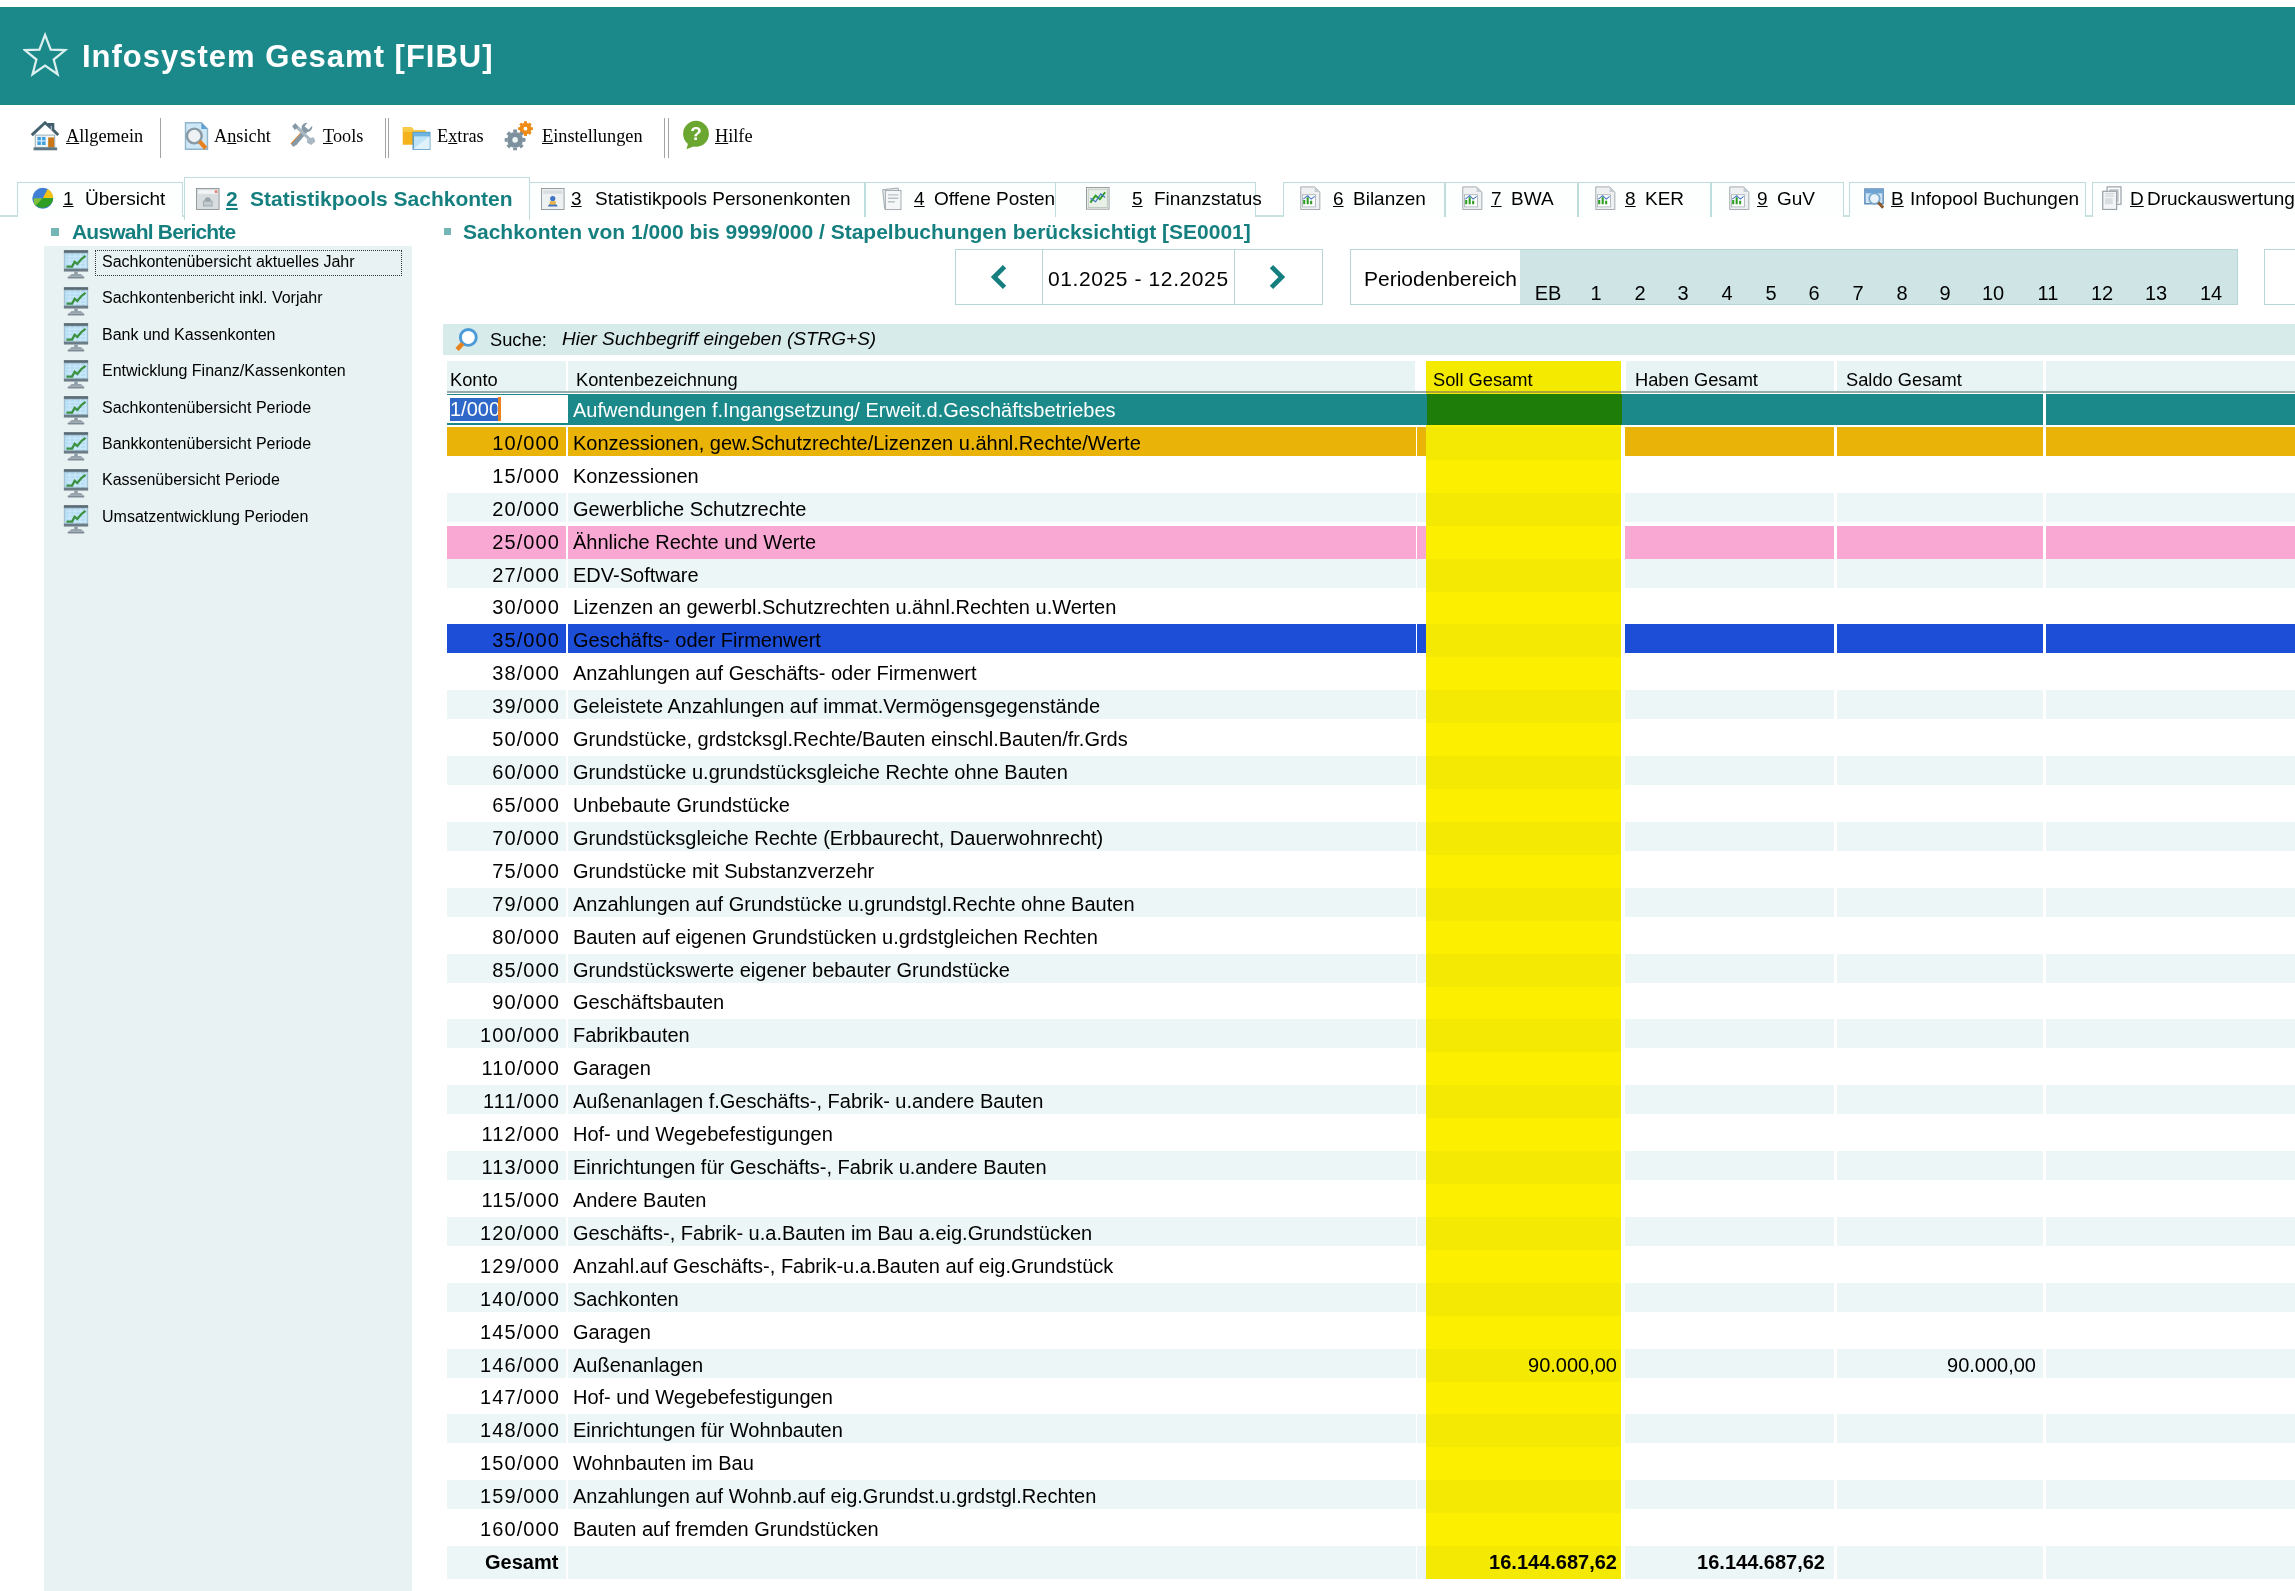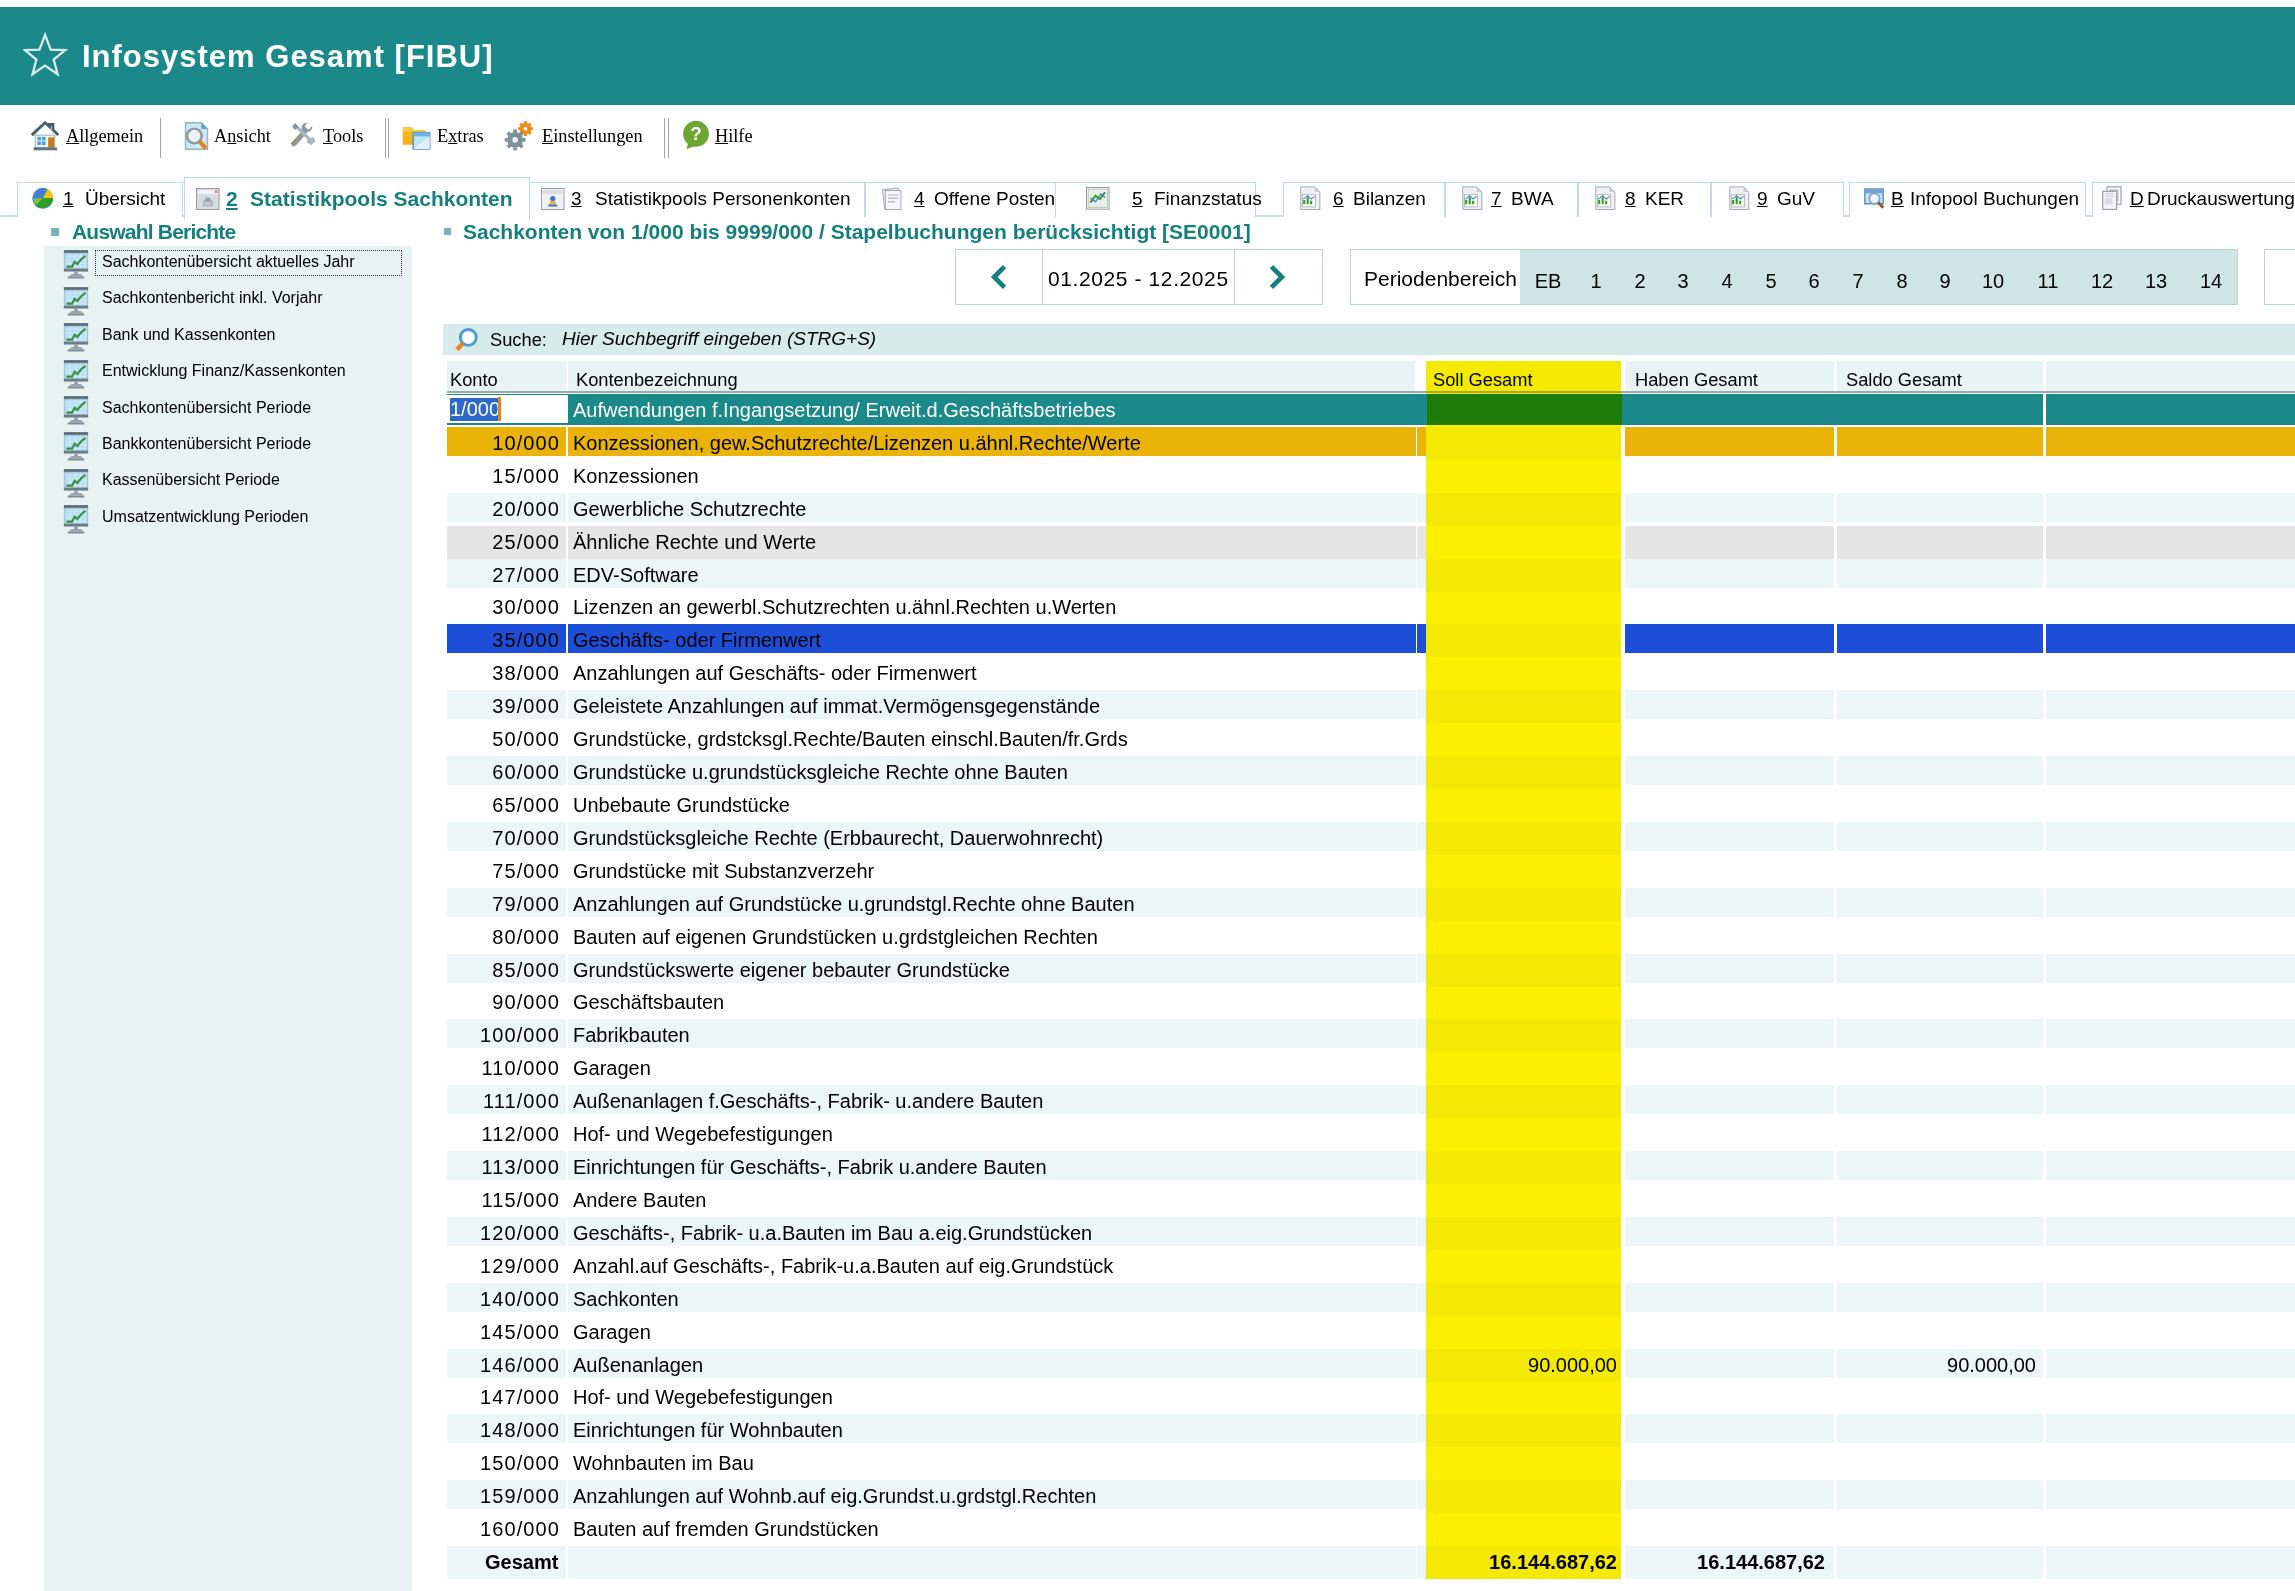--- a/index.html
+++ b/index.html
@@ -12,21 +12,21 @@
 .tabline { left:0px; top:215px; width:2295px; height:1.7px; background:#cbe2e2; z-index:0; }
 .tab.active { top:177px; height:43px; background:#ffffff; z-index:5; }
 .tabtxt { font-size:19px; color:#000; top:188px; white-space:nowrap; z-index:6; }
 .atabtxt { color:#157f7f; font-weight:bold; font-size:21px; top:187px; }
 .ticon { z-index:6; }
 .sechdr { top:220px; font-size:21px; font-weight:bold; color:#157f7f; white-space:nowrap; }
 .sidebar { left:44px; top:246px; width:368px; height:1345px; background:#e8f2f2; }
 .sideitem { left:102px; font-size:16px; color:#000; white-space:nowrap; }
 .pbox { top:249px; height:56px; background:#fff; border:0.9px solid #b9d6d6; }
 .ptxt { top:267px; font-size:21px; color:#000; white-space:nowrap; }
-.pnum { top:270px; font-size:20px; color:#000; width:44px; text-align:center; }
+.pnum { top:282px; font-size:20px; color:#000; width:44px; text-align:center; }
 .searchbar { left:443px; top:324px; width:1852px; height:30.5px; background:#d7ebeb; }
 .hcell { top:361px; height:31px; background:#e8f4f4; }
 .htxt { top:369px; font-size:18.3px; color:#000; white-space:nowrap; z-index:4; }
 .hdrline { left:447px; top:391px; width:1849px; height:2.2px; background:#96abab; z-index:4; }
 .row { position:absolute; left:447px; width:1849px; }
 .rtxt { position:absolute; font-size:20px; color:#000; white-space:nowrap; top:5.2px; }
 .konto { left:0px; width:113px; text-align:right; letter-spacing:1.1px; }
 .colsep { position:absolute; top:361px; background:#fff; height:1218px; z-index:3; }
 .yellowcol { position:absolute; left:1426px; top:361px; width:195px; height:1218px; background:#fcf000; z-index:2; }
 .yeldull { position:absolute; left:1426px; width:195px; background:#f3e903; z-index:2; }
@@ -360,21 +360,21 @@
     <div class="rtxt" style="left:126px">Konzessionen, gew.Schutzrechte/Lizenzen u.ähnl.Rechte/Werte</div>
   </div>
 <div class="row" style="top:460px;height:33px;background:#fff">
     <div class="rtxt konto">15/000</div>
     <div class="rtxt" style="left:126px">Konzessionen</div>
   </div>
 <div class="row" style="top:493px;height:29px;background:#edf6f6">
     <div class="rtxt konto">20/000</div>
     <div class="rtxt" style="left:126px">Gewerbliche Schutzrechte</div>
   </div>
-<div class="row" style="top:526px;height:33px;background:#e5e5e5">
+<div class="row" style="top:526px;height:33px;background:#f9a8d4">
     <div class="rtxt konto">25/000</div>
     <div class="rtxt" style="left:126px">Ähnliche Rechte und Werte</div>
   </div>
 <div class="row" style="top:559px;height:29px;background:#edf6f6">
     <div class="rtxt konto">27/000</div>
     <div class="rtxt" style="left:126px">EDV-Software</div>
   </div>
 <div class="row" style="top:591px;height:33px;background:#fff">
     <div class="rtxt konto">30/000</div>
     <div class="rtxt" style="left:126px">Lizenzen an gewerbl.Schutzrechten u.ähnl.Rechten u.Werten</div>

